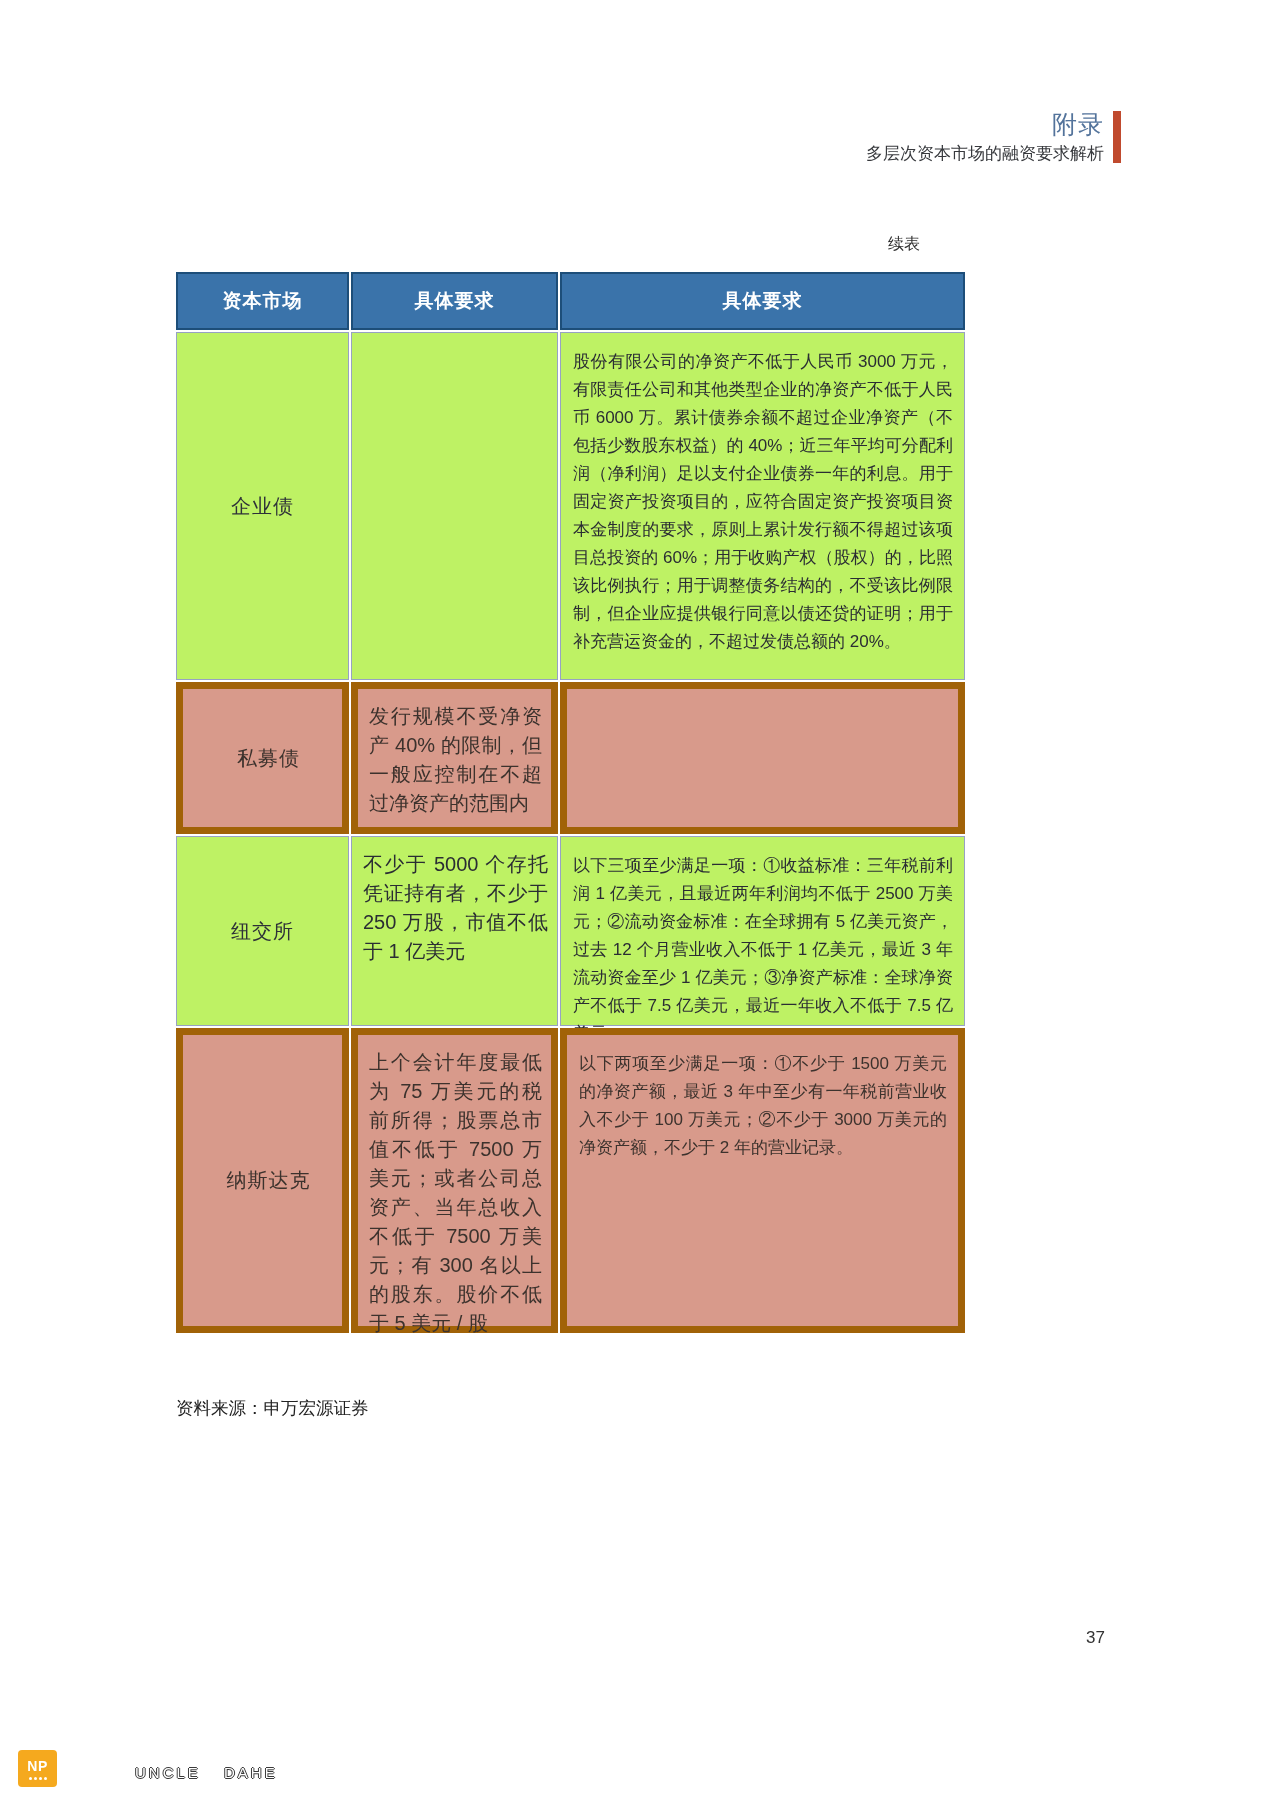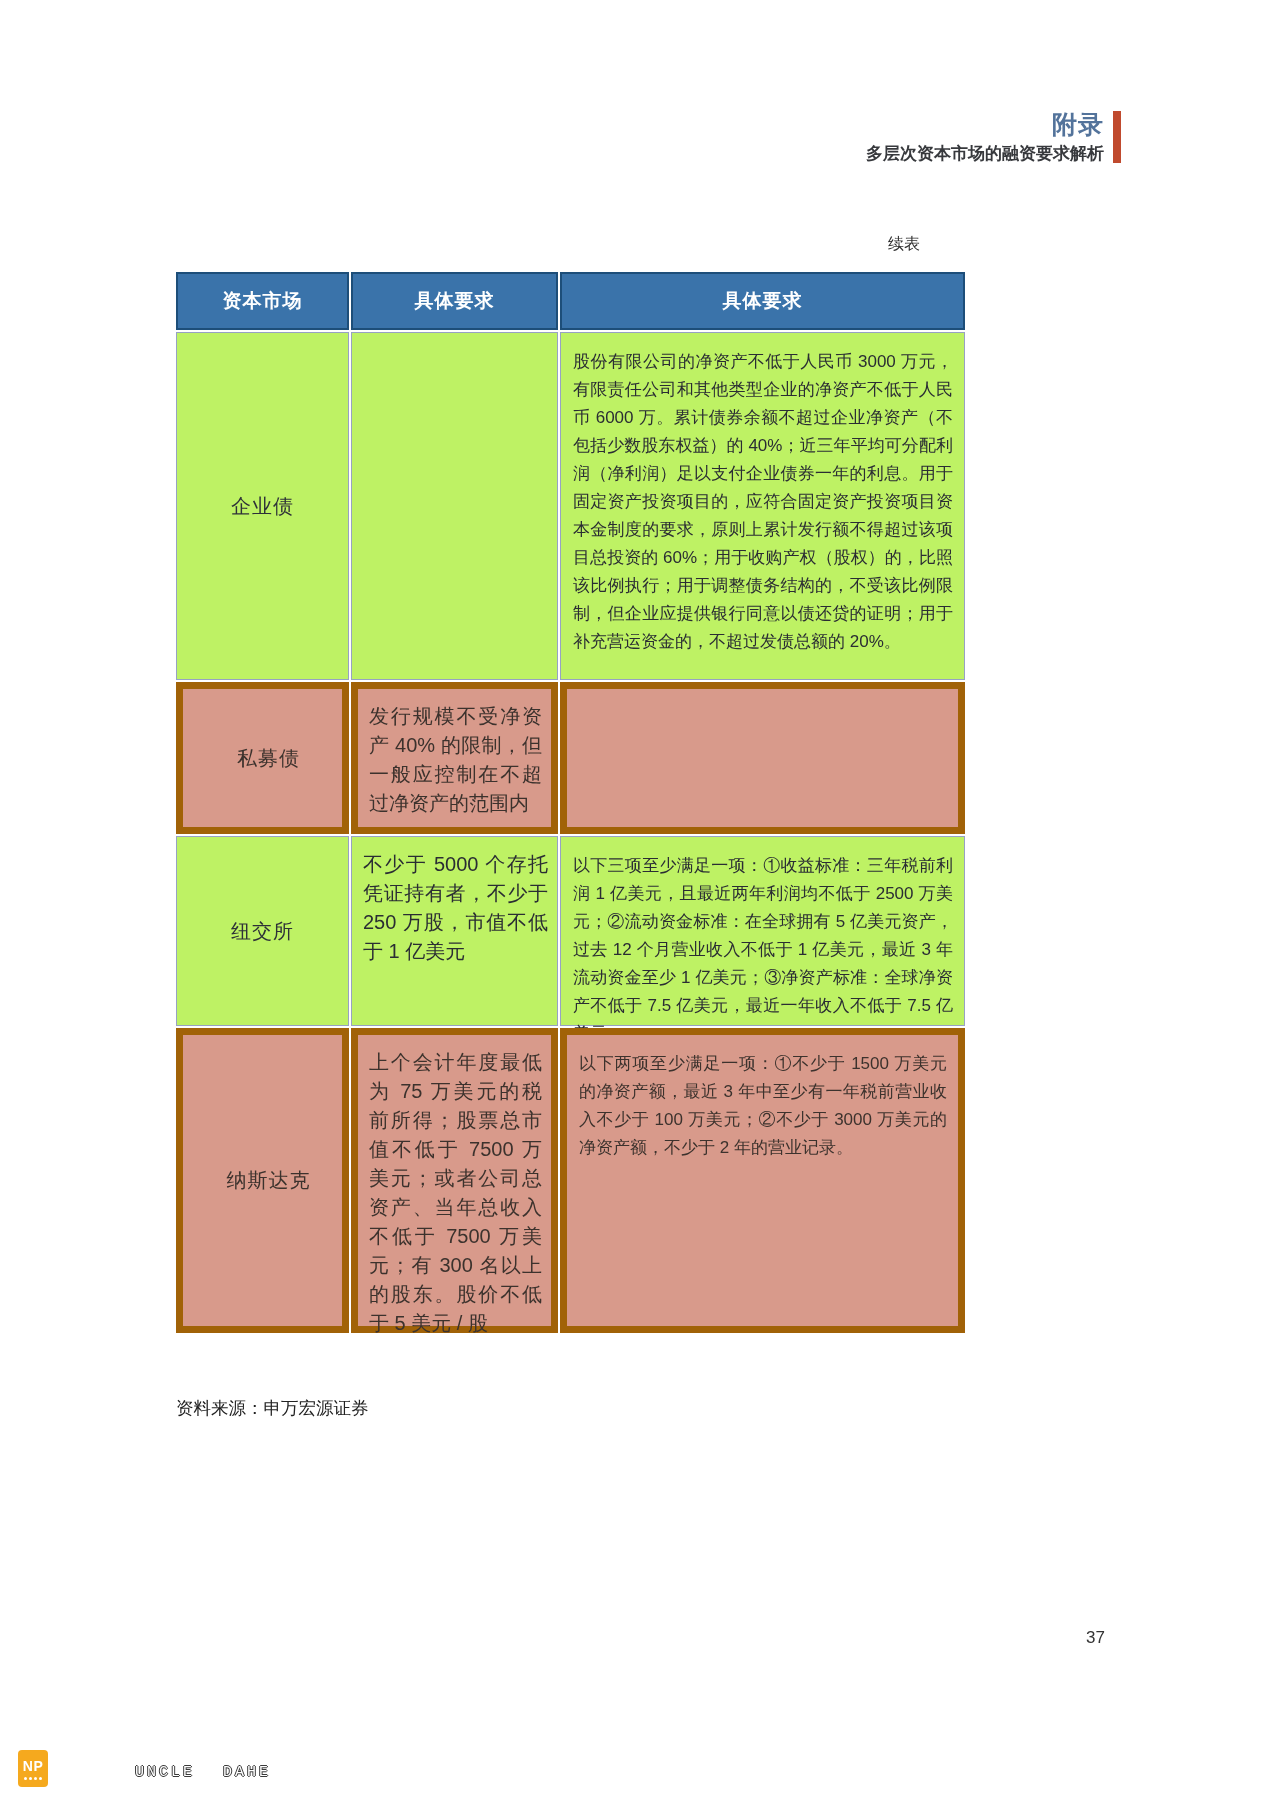--- a/index.html
+++ b/index.html
@@ -8,21 +8,21 @@
     background: #ffffff;
     font-family: "Liberation Sans", sans-serif;
     position: relative;
     color: #2a2d33;
   }
   .page { position: absolute; inset: 0; }
 
   
   .doc-header {
     position: absolute; top: 108px; right: 159px;
-    display: flex; align-items: center; font-weight: bold;
+    display: flex; align-items: center;
   }
   .header-text { text-align: right; margin-right: 9px; }
   .appendix-title {
     font-size: 25px; line-height: 32px; color: #53739b; letter-spacing: 1px;
   }
   .appendix-subtitle {
     font-size: 17px; line-height: 24px; color: #37393d; margin-top: 2px;
   }
   .accent-bar {
     width: 8px; height: 52px; background: #c04a2e;
@@ -74,35 +74,35 @@
   .source-note {
     position: absolute; left: 176px; top: 1396px;
     font-size: 17.5px; color: #222222;
   }
   .page-number {
     position: absolute; left: 1086px; top: 1628px;
     font-size: 17px; color: #333333;
   }
   .footer-brand { position: absolute; left: 18px; top: 1750px; }
   .brand-logo {
-    width: 30px; height: 37px; background: #f5a91e;
+    width: 39px; height: 37px; background: #f5a91e;
     border-radius: 4px;
     display: flex; flex-direction: column; align-items: center; justify-content: center;
   }
   .brand-logo .monogram {
     color: #ffffff; font-weight: bold; font-size: 14px; line-height: 16px;
     letter-spacing: 0.5px;
   }
   .brand-logo .dots { display: flex; gap: 2px; margin-top: 3px; }
   .brand-logo .dots i {
     width: 3px; height: 3px; background: #ffffff; border-radius: 50%; display: block;
   }
   .brand-text {
     position: absolute; left: 117px; top: 14px;
-    font-family: Liberation Mono, monospace;
+    font-family: Liberation Sans, sans-serif;
     font-size: 15px; letter-spacing: 3px; word-spacing: 16px;
     color: #ffffff;
     text-shadow: -1px 0 #3a3a3a, 1px 0 #3a3a3a, 0 -1px #3a3a3a, 0 1px #3a3a3a;
     white-space: nowrap;
   }
 </style>
 </head>
 <body>
 
 <div class="page">

